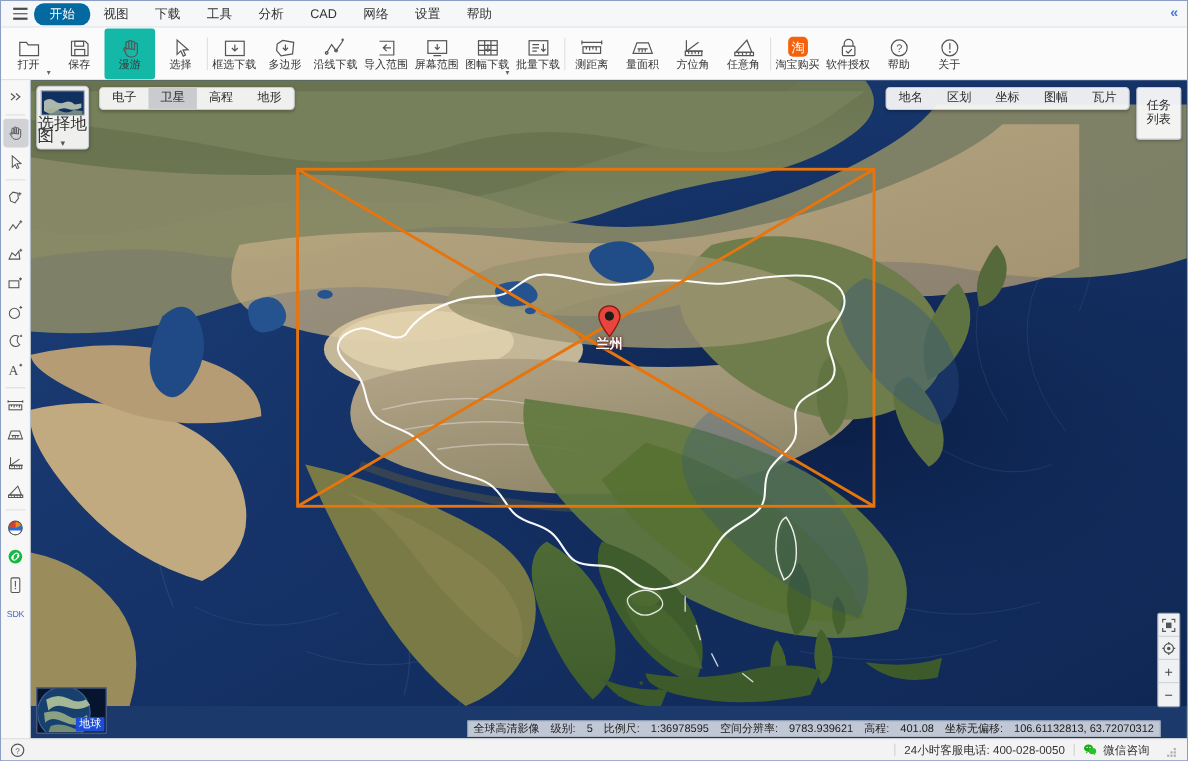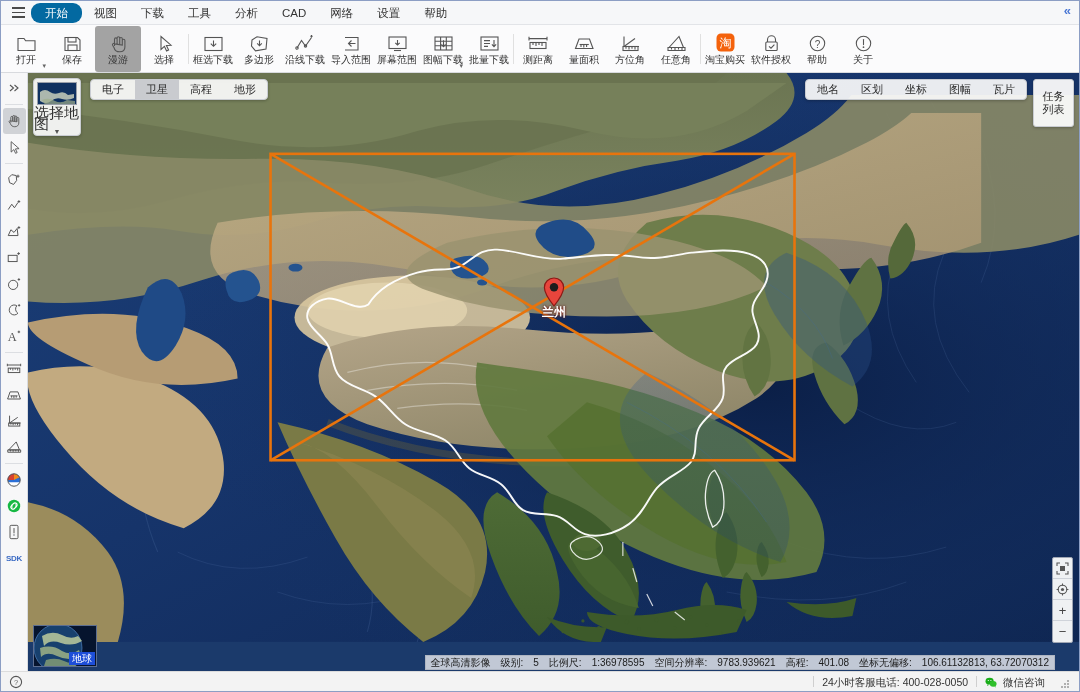--- a/index.html
+++ b/index.html
@@ -90,21 +90,21 @@
     padding: 0 2px;
   }
   .tool {
     width: 46px; height: 46px;
     display: flex; flex-direction: column; align-items: center; justify-content: center;
     gap: 1px;
     border-radius: 3px;
     position: relative;
     flex: 0 0 auto;
   }
-  .tool.selected { background: #a3a3a3; }
+  .tool.selected { background: #14b8a6; }
   .tool .ico { height: 22px; display: flex; align-items: flex-end; justify-content: center; }
   .tool .lbl { font-size: 10px; color: #333; white-space: nowrap; line-height: 12px; }
   .tool .caret {
     position: absolute; right: 3px; bottom: 2px;
     font-size: 7px; color: #666;
   }
   .tool-sep { width: 1px; height: 30px; background: #e0e0e0; margin: 0 1px; }
 
   
   .body { flex: 1 1 auto; display: flex; position: relative; min-height: 0; }
@@ -120,21 +120,21 @@
   }
   .lb {
     width: 23px; height: 26px;
     display: flex; align-items: center; justify-content: center;
     border-radius: 3px;
     flex: 0 0 auto;
     color: #5a5f66;
   }
   .lb.selected { background: #d0d2d6; }
   .lb-sep { width: 18px; height: 1px; background: #dcdee2; margin: 3px 0; flex: 0 0 1px; }
-  .lb .txtico { font-size: 8px; font-weight: bold; color: #3b6bc4; letter-spacing: -.3px; }
+  .lb .txtico { font-size: 8px; font-weight: normal; color: #3b6bc4; letter-spacing: -.3px; }
 
   
   .maparea { flex: 1 1 auto; position: relative; overflow: hidden; background: #1b3a6b; }
   .mapcanvas { position: absolute; inset: 0; }
 
   
   .pill {
     position: absolute;
     background: rgba(250,250,250,.93);
     border: 1px solid #c9ccd2;

